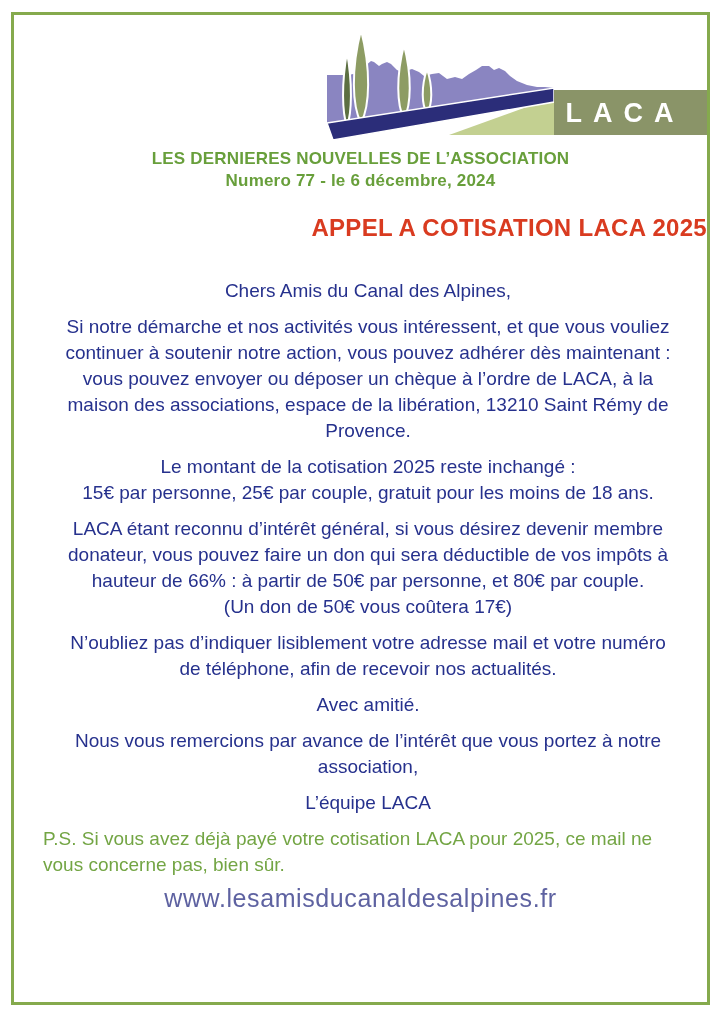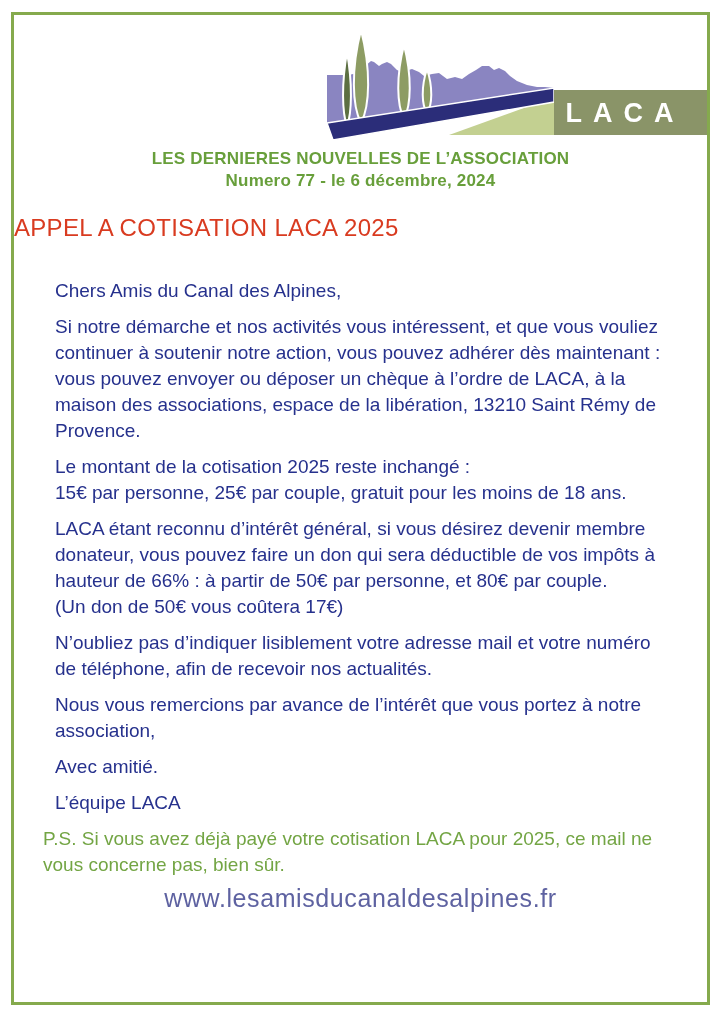--- a/index.html
+++ b/index.html
@@ -28,36 +28,37 @@
     margin-top:6px;
   }
   .heading-line1,.heading-line2{
     font-weight:bold;
     font-size:17px;
     line-height:22px;
     color:var(--header_green,#689f3b);
     letter-spacing:0.2px;
   }
   .doc-title{
-    text-align:left;
+    text-align:right;
     margin-top:22px;
-    font-weight:normal;
+    font-weight:bold;
     font-size:24px;
     line-height:28px;
     letter-spacing:0.3px;
     color:var(--title_red,#d93b20);
   }
   .letter{
     margin:36px 26px 0 29px;
   }
   .para{
     margin:0 0 10px 12px;
     font-size:19px;
     line-height:26px;
     color:var(--body_blue,#26318d);
+    text-align:center;
   }
   .postscript{
     margin:0;
     font-size:19px;
     line-height:26px;
     color:var(--ps_green,#73a544);
   }
   .footer-url{
     text-align:center;
     margin-top:6px;
@@ -97,22 +98,22 @@
 
   <div class="doc-title">APPEL A COTISATION LACA 2025</div>
 
   <div class="letter">
     <div id="paragraphs">
         <p class="para">Chers Amis du Canal des Alpines,</p>
         <p class="para">Si notre démarche et nos activités vous intéressent, et que vous vouliez<br>continuer à soutenir notre action, vous pouvez adhérer dès maintenant :<br>vous pouvez envoyer ou déposer un chèque à l’ordre de LACA, à la<br>maison des associations, espace de la libération, 13210 Saint Rémy de<br>Provence.</p>
         <p class="para">Le montant de la cotisation 2025 reste inchangé :<br>15€ par personne, 25€ par couple, gratuit pour les moins de 18 ans.</p>
         <p class="para">LACA étant reconnu d’intérêt général, si vous désirez devenir membre<br>donateur, vous pouvez faire un don qui sera déductible de vos impôts à<br>hauteur de 66% : à partir de 50€ par personne, et 80€ par couple.<br>(Un don de 50€ vous coûtera 17€)</p>
         <p class="para">N’oubliez pas d’indiquer lisiblement votre adresse mail et votre numéro<br>de téléphone, afin de recevoir nos actualités.</p>
+        <p class="para">Avec amitié.</p>
         <p class="para">Nous vous remercions par avance de l’intérêt que vous portez à notre<br>association,</p>
-        <p class="para">Avec amitié.</p>
         <p class="para">L’équipe LACA</p>
       </div>
     <p class="postscript">P.S. Si vous avez déjà payé votre cotisation LACA pour 2025, ce mail ne<br>vous concerne pas, bien sûr.</p>
   </div>
 
   <div class="footer-url">www.lesamisducanaldesalpines.fr</div>
 
 </div>
 
 </body></html>

